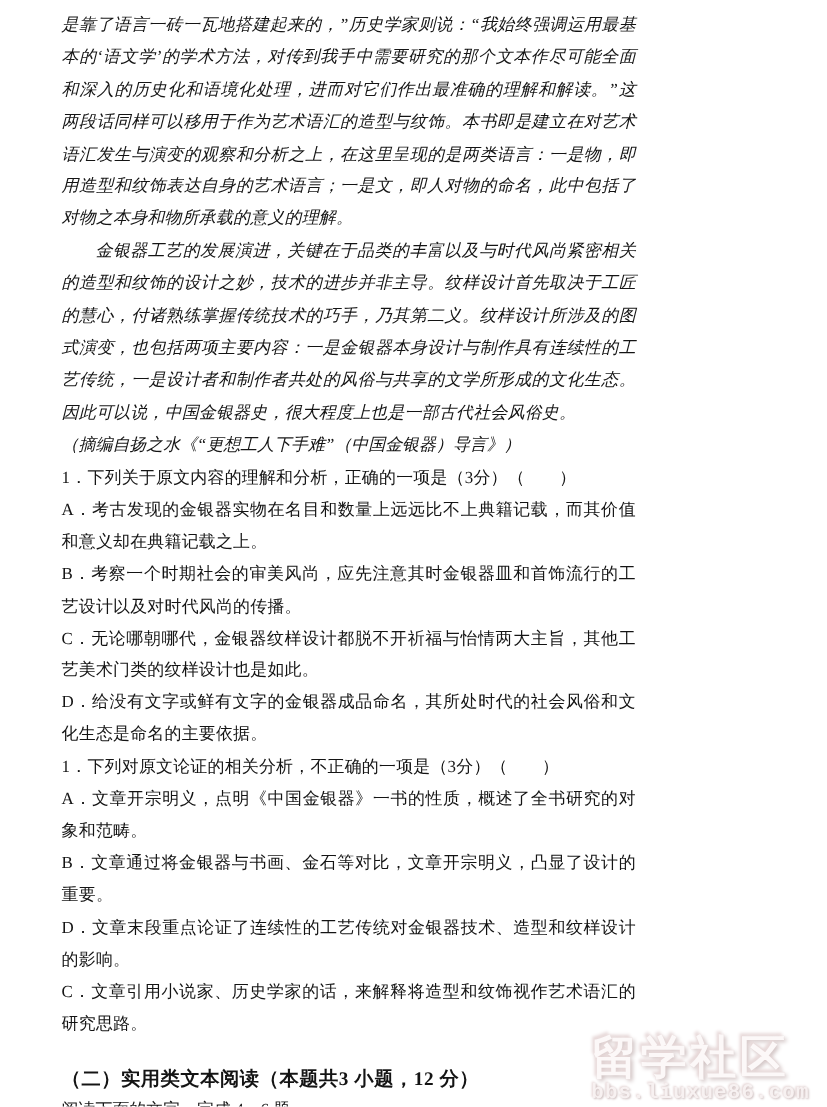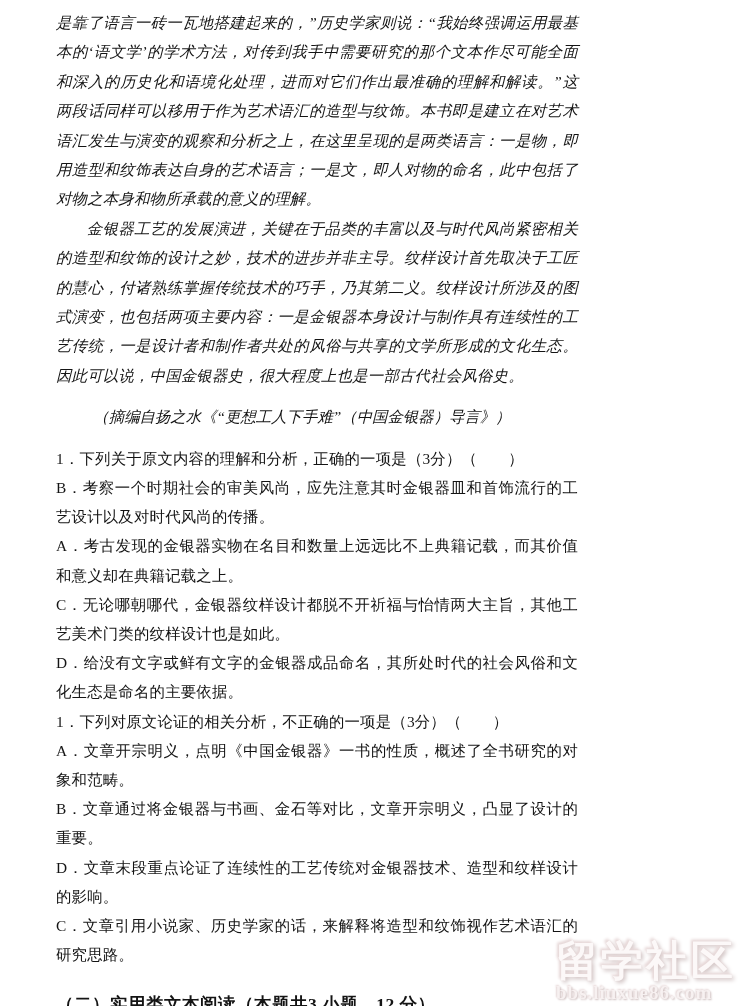--- a/index.html
+++ b/index.html
@@ -22,24 +22,24 @@
 
   .para {
     margin: 0;
     font-size: 15.4px;
     line-height: 29.4px;
     text-align: justify;
     letter-spacing: 0.2px;
   }
   .indent { text-indent: 2em; }
   .citation {
-    margin: 12px;
+    margin: 0;
     font-size: 15.4px;
     line-height: 29.4px;
-    text-align: center;
+    text-align: left;
     padding-right: 30px;
   }
   .stem, .option {
     margin: 0;
     font-size: 15.4px;
     line-height: 29.2px;
     text-align: justify;
     letter-spacing: 0.2px;
     font-family: "Liberation Serif", "DejaVu Serif", serif;
   }
@@ -77,40 +77,40 @@
     font-family: "Liberation Sans", "DejaVu Sans", sans-serif;
   }
   .wm-url {
     font-size: 19px;
     font-weight: bold;
     letter-spacing: 1px;
     line-height: 22px;
     margin-top: -2px;
     color: #f7f1f1;
     text-shadow: 1px 1px 2px #cdbebe, -1px -1px 2px #e6d7d7;
-    font-family: Liberation Serif, serif;
+    font-family: Liberation Mono, monospace;
   }
 </style>
 </head>
 <body>
 
 <div class="page">
 
   <section>
     <p class="para kai">是靠了语言一砖一瓦地搭建起来的，”历史学家则说：“我始终强调运用最基本的‘语文学’的学术方法，对传到我手中需要研究的那个文本作尽可能全面和深入的历史化和语境化处理，进而对它们作出最准确的理解和解读。”这两段话同样可以移用于作为艺术语汇的造型与纹饰。本书即是建立在对艺术语汇发生与演变的观察和分析之上，在这里呈现的是两类语言：一是物，即用造型和纹饰表达自身的艺术语言；一是文，即人对物的命名，此中包括了对物之本身和物所承载的意义的理解。</p>
     <p class="para kai indent">金银器工艺的发展演进，关键在于品类的丰富以及与时代风尚紧密相关的造型和纹饰的设计之妙，技术的进步并非主导。纹样设计首先取决于工匠的慧心，付诸熟练掌握传统技术的巧手，乃其第二义。纹样设计所涉及的图式演变，也包括两项主要内容：一是金银器本身设计与制作具有连续性的工艺传统，一是设计者和制作者共处的风俗与共享的文学所形成的文化生态。因此可以说，中国金银器史，很大程度上也是一部古代社会风俗史。</p>
     <p class="citation kai">（摘编自扬之水《“更想工人下手难”（中国金银器）导言》）</p>
   </section>
 
   <section>
 
     <div>
       <p class="stem">1．下列关于原文内容的理解和分析，正确的一项是（3分）（　　）</p>
+      <p class="option">A．考古发现的金银器实物在名目和数量上远远比不上典籍记载，而其价值和意义却在典籍记载之上。</p>
       <p class="option">B．考察一个时期社会的审美风尚，应先注意其时金银器皿和首饰流行的工艺设计以及对时代风尚的传播。</p>
-      <p class="option">A．考古发现的金银器实物在名目和数量上远远比不上典籍记载，而其价值和意义却在典籍记载之上。</p>
       <p class="option">C．无论哪朝哪代，金银器纹样设计都脱不开祈福与怡情两大主旨，其他工艺美术门类的纹样设计也是如此。</p>
       <p class="option">D．给没有文字或鲜有文字的金银器成品命名，其所处时代的社会风俗和文化生态是命名的主要依据。</p>
     </div>
 
     <div>
       <p class="stem">1．下列对原文论证的相关分析，不正确的一项是（3分）（　　）</p>
       <p class="option">A．文章开宗明义，点明《中国金银器》一书的性质，概述了全书研究的对象和范畴。</p>
       <p class="option">B．文章通过将金银器与书画、金石等对比，文章开宗明义，凸显了设计的重要。</p>
       <p class="option">D．文章末段重点论证了连续性的工艺传统对金银器技术、造型和纹样设计的影响。</p>
       <p class="option">C．文章引用小说家、历史学家的话，来解释将造型和纹饰视作艺术语汇的研究思路。</p>

